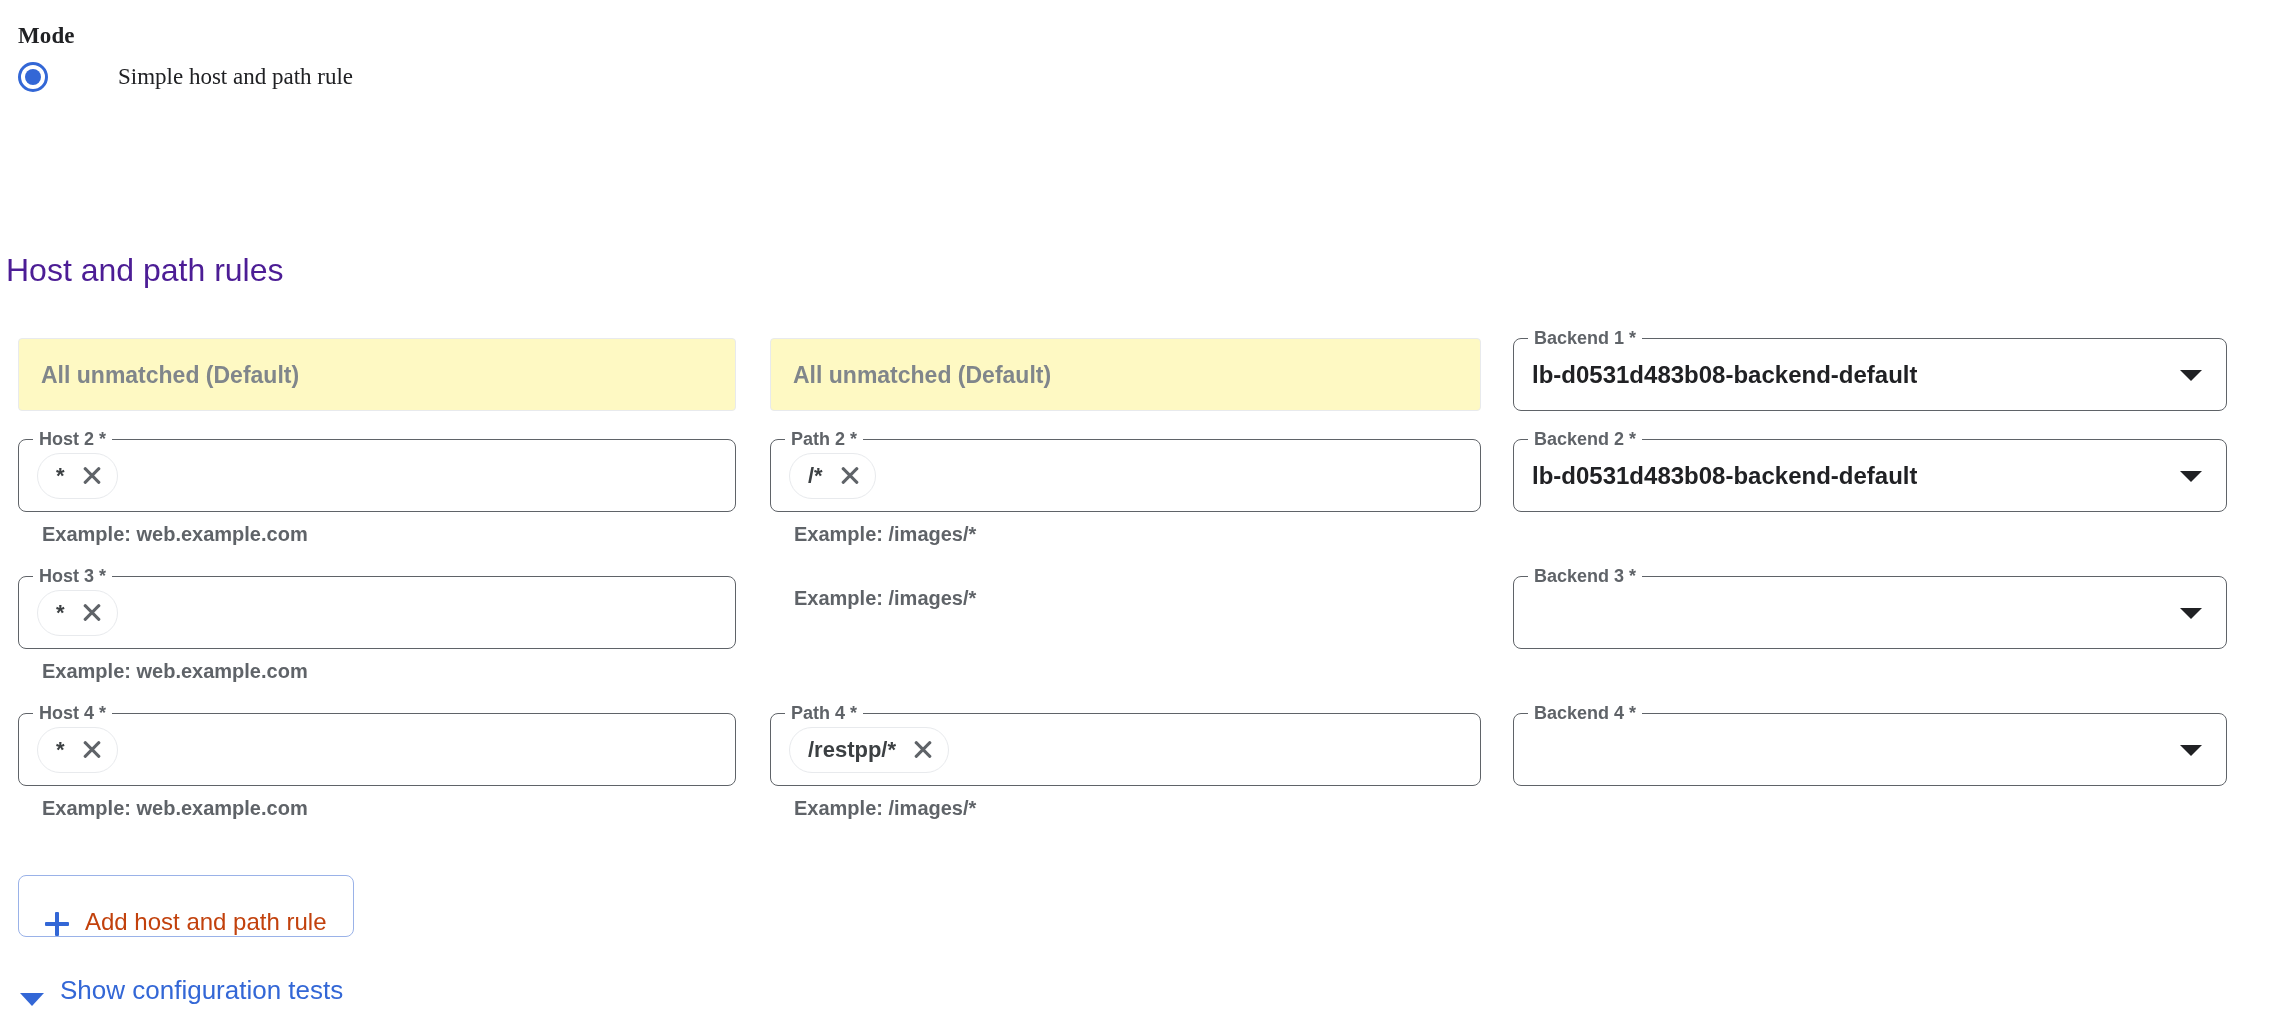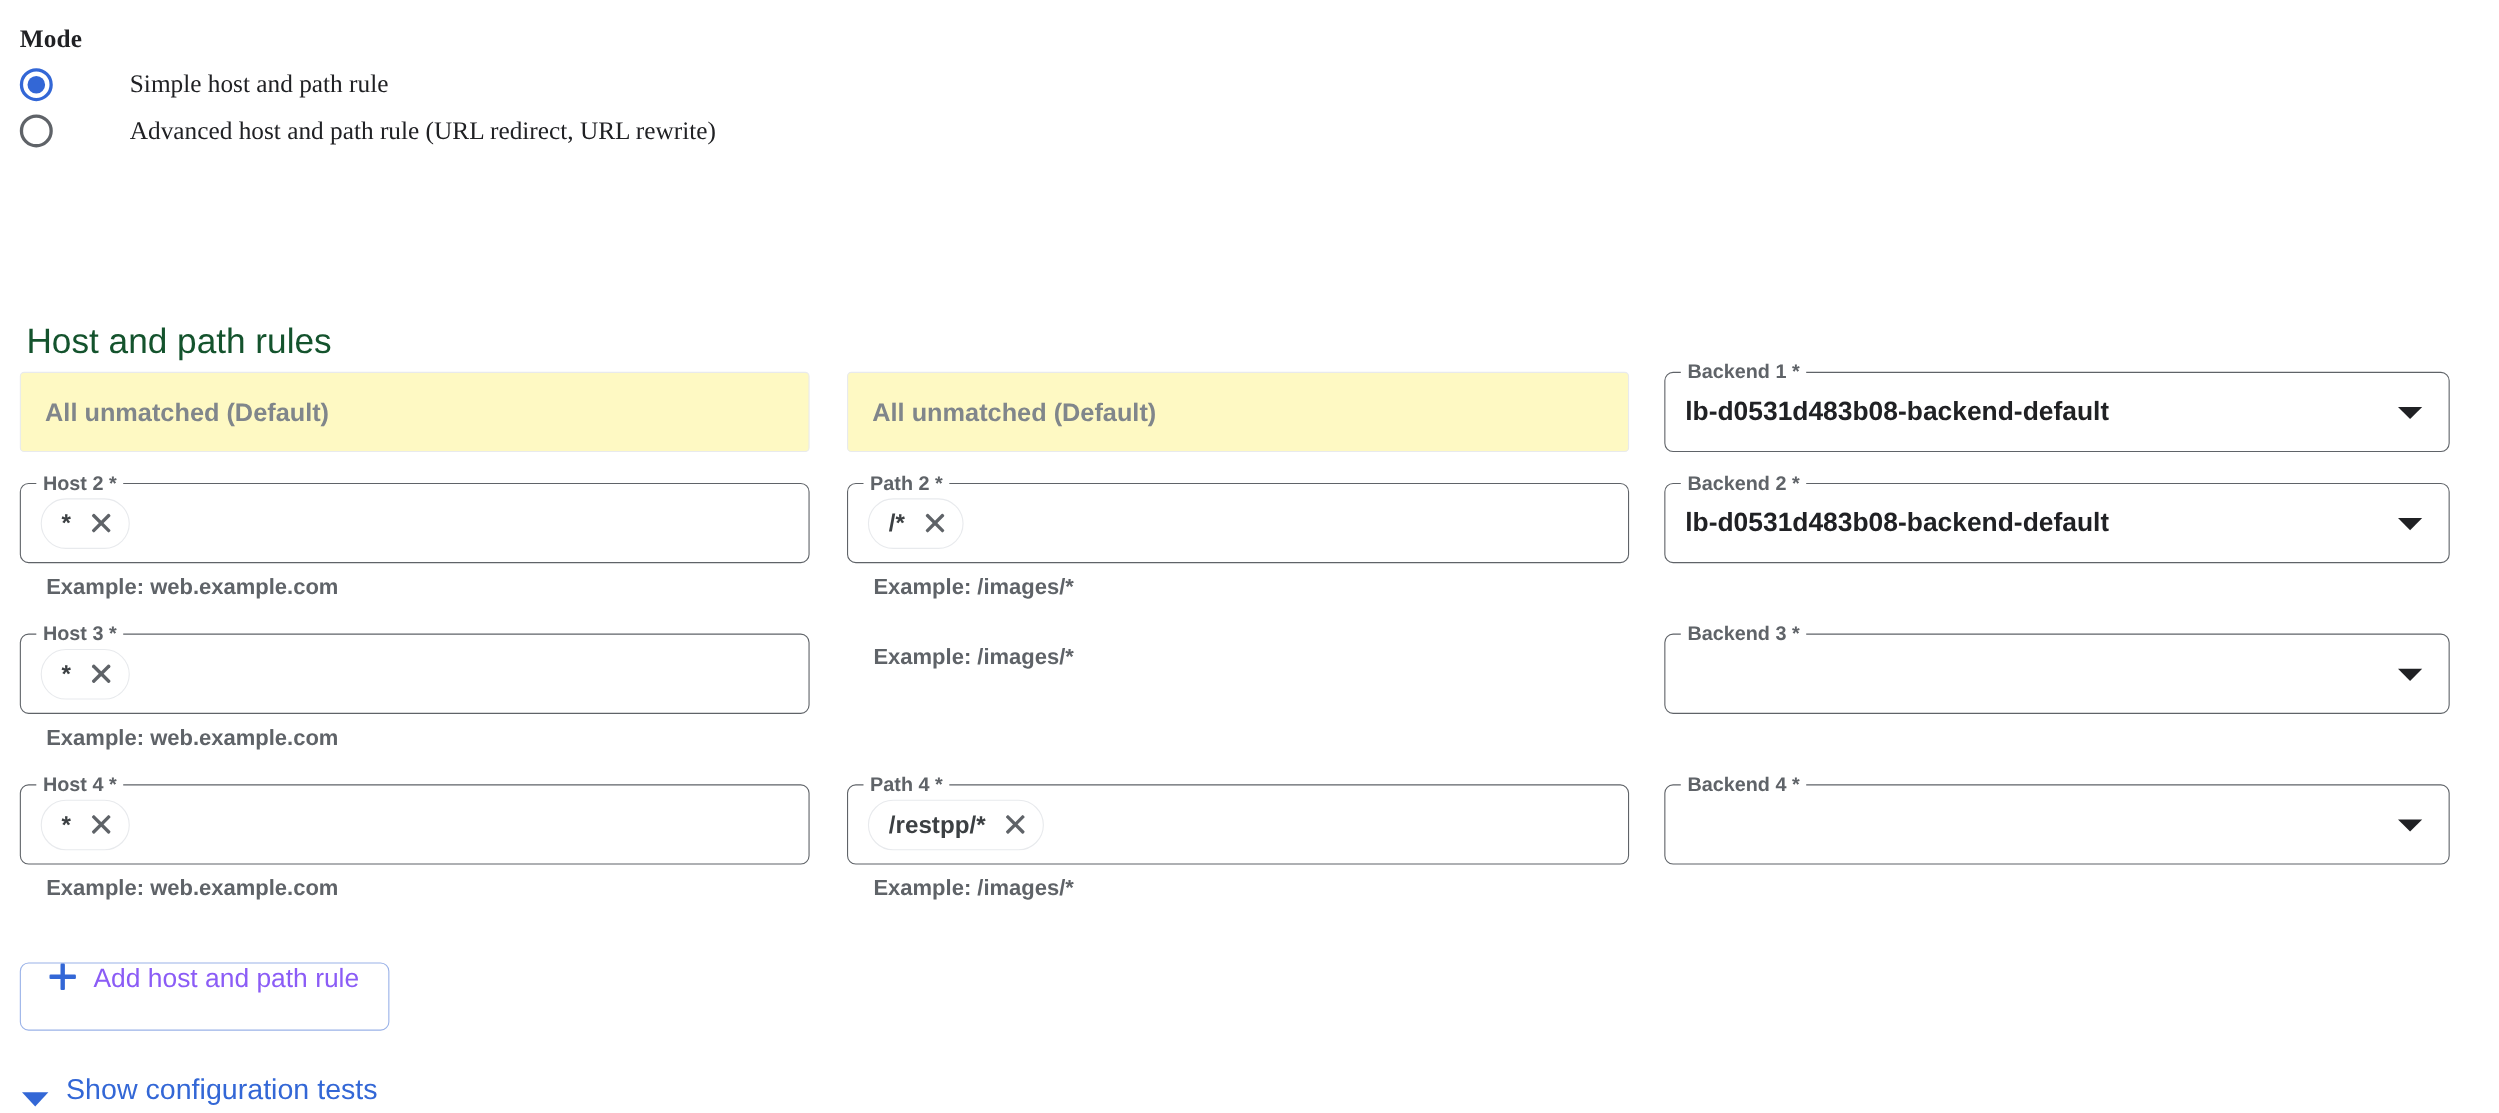--- a/index.html
+++ b/index.html
@@ -54,27 +54,26 @@
   .radio-label {
     margin-left: 26px;
     font-size: 23px;
     line-height: 30px;
     color: #202124;
   }
 
   
   .section-heading {
     position: absolute;
-    left: 24px;
+    left: 6px;
     top: 250px;
     font-size: 32px;
     font-weight: 400;
-    color: #14532d;
+    color: #4c1d95;
     line-height: 40px;
-    margin-top: 40px;
   }
 
   
   .rules {
     position: absolute;
     left: 0;
     top: 338px;
     width: 2272px;
   }
   .rule-row {
@@ -191,26 +190,26 @@
     padding-left: 24px;
   }
 
   
   .add-btn {
     position: absolute;
     left: 18px;
     top: 875px;
     height: 62px;
     display: inline-flex;
-    align-items: flex-start;
+    align-items: flex-end;
     padding: 0 26px;
     border: 1px solid #9ab2e8;
     border-radius: 8px;
     background: #fff;
-    color: #8b5cf6;
+    color: #c2410c;
     font-size: 24px;
     font-weight: 500;
     cursor: pointer;
     white-space: nowrap;
   }
   .plus-icon {
     position: relative;
     width: 24px; height: 24px;
     margin-right: 16px;
     flex: 0 0 auto;
@@ -252,26 +251,20 @@
 <div class="mode-section">
   <div class="mode-title">Mode</div>
 
   <div class="radio-row">
     <span class="radio-outer checked">
       <span class="radio-inner"></span>
     </span>
     <span class="radio-label">Simple host and path rule</span>
   </div>
 
-  <div class="radio-row">
-    <span class="radio-outer">
-      <span class="radio-inner"></span>
-    </span>
-    <span class="radio-label">Advanced host and path rule (URL redirect, URL rewrite)</span>
-  </div>
 </div>
 
 <div class="section-heading">Host and path rules</div>
 
 <div class="rules">
 
   <div class="rule-row first">
     <div class="col col-host">
       <div class="plain-field">
         <span class="ph">All unmatched (Default)</span>

